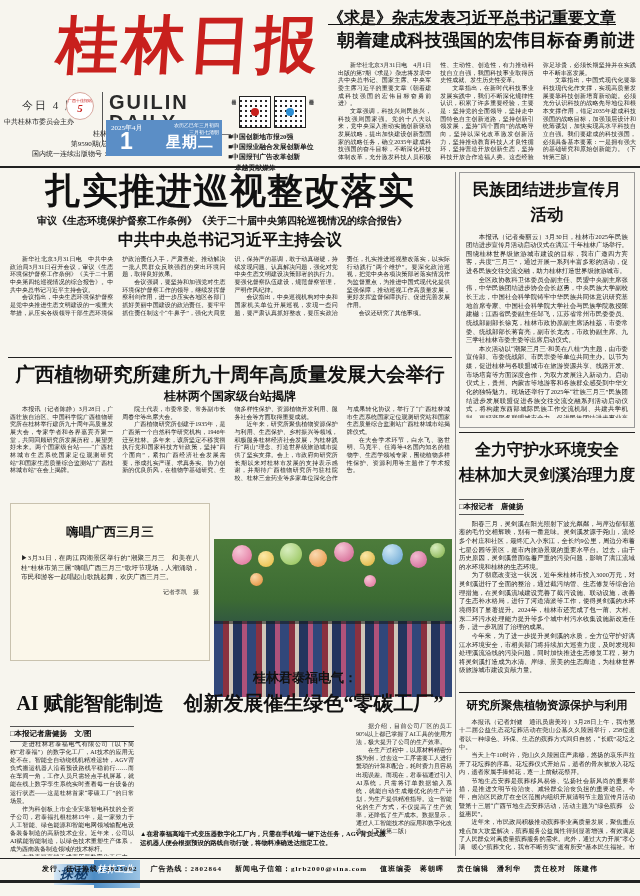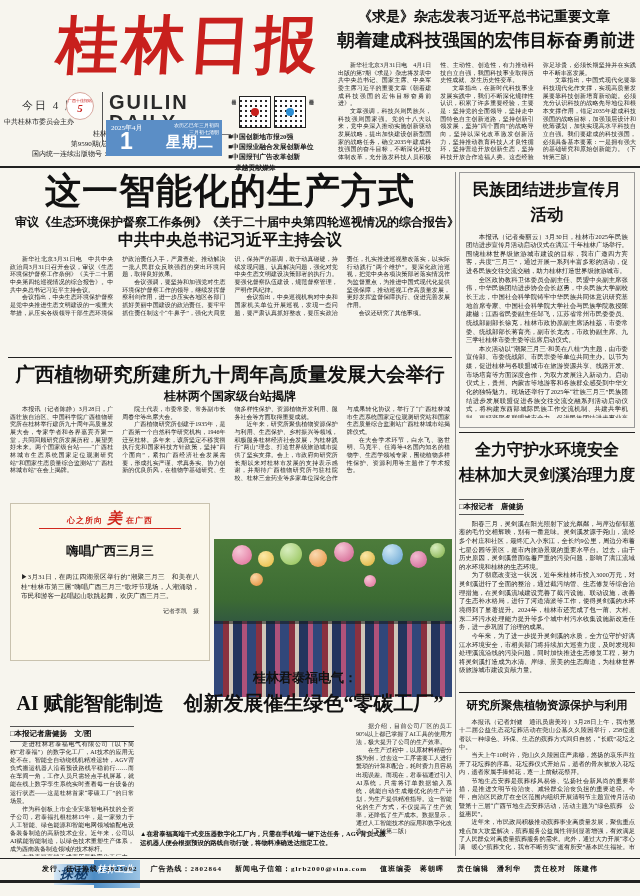--- a/index.html
+++ b/index.html
@@ -119,33 +119,33 @@
       </span>
     <span class="qr-label">桂林生活网公众号</span>
   </div>
   <div class="abs honors" style="left:228px;top:132px;width:104px;">
     <div>■中国创新地市报20强</div>
     <div>■中国报业融合发展创新单位</div>
     <div>■中国报刊广告改革创新</div>
     <div>　卓越贡献媒体</div>
   </div>
 
-  <div class="abs h-sans center" style="left:336px;top:8px;width:296px;font-size:14px;">《求是》杂志发表习近平总书记重要文章</div>
+  <div class="abs h-sans center" style="left:324px;top:8px;width:296px;font-size:16px;text-decoration:underline;">《求是》杂志发表习近平总书记重要文章</div>
   <div class="abs h-sans center" style="left:334px;top:30px;width:304px;font-size:17.5px;line-height:1.15;">朝着建成科技强国的宏伟目标奋勇前进</div>
   <div class="abs cols cols3" style="left:338px;top:62px;width:298px;height:100px;">
     <p>新华社北京3月31日电　4月1日出版的第7期《求是》杂志将发表中共中央总书记、国家主席、中央军委主席习近平的重要文章《朝着建成科技强国的宏伟目标奋勇前进》。</p>
     <p>文章强调，科技兴则民族兴，科技强则国家强。党的十八大以来，党中央深入推动实施创新驱动发展战略，提出加快建设创新型国家的战略任务，确立2035年建成科技强国的奋斗目标，不断深化科技体制改革，充分激发科技人员积极性、主动性、创造性，有力推动科技自立自强，我国科技事业取得历史性成就、发生历史性变革。</p>
     <p>文章指出，在新时代科技事业发展实践中，我们不断深化规律性认识，积累了许多重要经验，主要是：坚持党的全面领导，坚持走中国特色自主创新道路，坚持创新引领发展，坚持“四个面向”的战略导向，坚持以深化改革激发创新活力，坚持推动教育科技人才良性循环，坚持营造开放创新生态，坚持科技开放合作造福人类。这些经验弥足珍贵，必须长期坚持并在实践中不断丰富发展。</p>
     <p>文章指出，中国式现代化要靠科技现代化作支撑，实现高质量发展要靠科技创新培育新动能。必须充分认识科技的战略先导地位和根本支撑作用，锚定2035年建成科技强国的战略目标，加强顶层设计和统筹谋划，加快实现高水平科技自立自强。我们要建成的科技强国，必须具备基本要素：一是拥有强大的基础研究和原始创新能力。（下转第三版）</p>
   </div>
 
   <div class="abs rule" style="left:0;top:166px;width:640px;height:1.5px;"></div>
 
-  <div class="abs h-sans center" style="left:8px;top:172px;width:444px;font-size:36px;letter-spacing:1px;line-height:1.05;">这一智能化的生产方式</div>
-  <div class="abs h-serif center" style="left:15px;top:214px;width:444px;font-size:12px;">审议《生态环境保护督察工作条例》《关于二十届中央第四轮巡视情况的综合报告》</div>
+  <div class="abs h-sans center" style="left:8px;top:172px;width:444px;font-size:36px;letter-spacing:1px;line-height:1.05;">扎实推进巡视整改落实</div>
+  <div class="abs h-serif center" style="left:0;top:214px;width:444px;font-size:10px;">审议《生态环境保护督察工作条例》《关于二十届中央第四轮巡视情况的综合报告》</div>
   <div class="abs h-sans center" style="left:8px;top:230px;width:444px;font-size:16px;">中共中央总书记习近平主持会议</div>
   <div class="abs cols cols4" style="left:10px;top:256px;width:440px;height:98px;">
     <p>新华社北京3月31日电　中共中央政治局3月31日召开会议，审议《生态环境保护督察工作条例》《关于二十届中央第四轮巡视情况的综合报告》。中共中央总书记习近平主持会议。</p>
     <p>会议指出，中央生态环境保护督察是党中央推进生态文明建设的一项重大举措，从压实各级领导干部生态环境保护政治责任入手，严肃查处、推动解决一批人民群众反映强烈的突出环境问题，取得良好效果。</p>
     <p>会议强调，要坚持和加强党对生态环境保护督察工作的领导，继续发挥督察利剑作用，进一步压实各地区各部门抓好美丽中国建设的政治责任。要牢牢抓住责任制这个“牛鼻子”，强化大局意识，保持严的基调，敢于动真碰硬，持续发现问题、认真解决问题，强化对党中央生态文明建设决策部署的执行力。要强化督察队伍建设，规范督察管理，严明作风纪律。</p>
     <p>会议指出，中央巡视机构对中央和国家机关单位开展巡视，发现一些问题，要严肃认真抓好整改，要压实政治责任，扎实推进巡视整改落实，以实际行动践行“两个维护”。要深化政治巡视，把党中央各项决策部署落实情况作为监督重点，为推进中国式现代化提供坚强保障，推动巡视工作高质量发展，更好发挥监督保障执行、促进完善发展作用。</p>
     <p>会议还研究了其他事项。</p>
   </div>
 
   <div class="abs rule" style="left:8px;top:357px;width:444px;height:0.8px;"></div>
@@ -154,26 +154,20 @@
   <div class="abs h-sans center" style="left:8px;top:388px;width:444px;font-size:12px;font-weight:bold;">桂林两个国家级台站揭牌</div>
   <div class="abs cols cols4" style="left:10px;top:406px;width:440px;height:94px;">
     <p>本报讯（记者陈静）3月28日，广西壮族自治区、中国科学院广西植物研究所在桂林举行建所九十周年高质量发展大会，专家学者和各界嘉宾齐聚一堂，共同回顾研究所发展历程，展望美好未来。两个国家级台站——“广西桂林城市生态系统国家定位观测研究站”和国家生态质量综合监测站“广西桂林城市站”在会上揭牌。</p>
     <p>院士代表，市委常委、常务副市长周春华等出席大会。</p>
     <p>广西植物研究所创建于1935年，是广西第一个自然科学研究机构，1946年迁至桂林。多年来，该所坚定不移贯彻执行党和国家科技方针政策，坚持“四个面向”，紧扣广西经济社会发展需要，形成扎实严谨、求真务实、协力创新的优良所风，在植物学基础研究、生物多样性保护、资源植物开发利用、服务社会等方面取得重要成就。</p>
     <p>近年来，研究所聚焦植物资源保护与利用、生态保护、乡村振兴等领域，积极服务桂林经济社会发展，为桂林践行“两山”理念、打造世界级旅游城市提供了坚实支撑。会上，市政府向研究所长期以来对桂林市发展的支持表示感谢，并期待广西植物研究所与驻桂院校、桂林三金药业等多家单位深化合作与成果转化协议，举行了“广西桂林城市生态系统国家定位观测研究站和国家生态质量综合监测站广西桂林城市站揭牌仪式。</p>
     <p>在大会学术环节，白永飞、骆世明、马克平、任海等4名国内知名的植物学、生态学领域专家，围绕植物多样性保护、资源利用等主题作了学术报告。</p>
   </div>
 
   <div class="abs feat-panel" style="left:10px;top:503px;width:200px;height:158px;padding:6px 10px;box-sizing:border-box;">
-    <div class="brand-red">
-      <span class="sm">心之所向</span>
-      <span class="big">美</span>
-      <span class="sm">在广西</span>
-      <div style="border-top:1px solid #d0281e;margin:2px 18px 0 18px;"></div>
-    </div>
     <div class="feat-title" style="margin-top:14px;">嗨唱广西三月三</div>
     <div class="feat-cap" style="margin-top:12px;">▶3月31日，在两江四湖景区举行的“潮聚三月三　和美在八桂”桂林市第三届“嗨唱广西三月三”歌圩节现场，人潮涌动，市民和游客一起唱起山歌跳起舞，欢庆广西三月三。</div>
     <div class="credit" style="margin-top:6px;">记者李凯　摄</div>
   </div>
   <div class="abs festival-photo" style="left:214px;top:503px;width:238px;height:158px;">
     <span class="lan" style="left:18px;top:6px;width:20px;height:20px;background:radial-gradient(circle at 35% 30%,#f7c8d8,#e06a96);"></span>
     <span class="lan" style="left:44px;top:12px;width:16px;height:16px;background:radial-gradient(circle at 35% 30%,#fbe9a8,#e8b93c);"></span>
     <span class="lan" style="left:66px;top:4px;width:22px;height:22px;background:radial-gradient(circle at 35% 30%,#d8eec0,#8fbf4e);"></span>
     <span class="lan" style="left:95px;top:10px;width:18px;height:18px;background:radial-gradient(circle at 35% 30%,#f9d9b0,#e6903a);"></span>
     <span class="lan" style="left:120px;top:3px;width:20px;height:20px;background:radial-gradient(circle at 35% 30%,#f7c8d8,#d05a8a);"></span>

